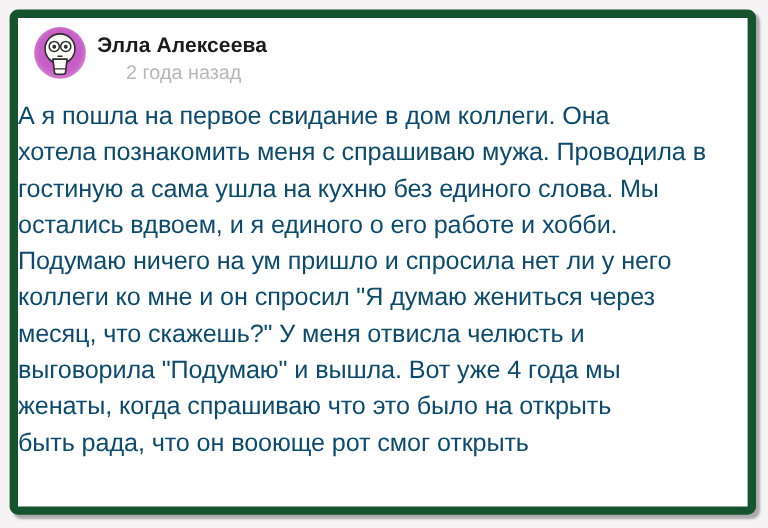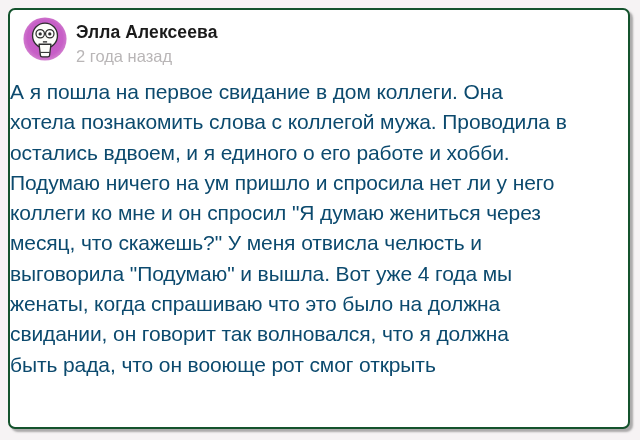--- a/index.html
+++ b/index.html
@@ -15,21 +15,21 @@
     height: 440px;
     background: #f6f3f4;
   }
   .card {
     position: absolute;
     left: 8px;
     top: 8px;
     width: 622px;
     height: 421px;
     background: #ffffff;
-    border: 2px solid #14532d;
+    border: 7px solid #14532d;
     border-radius: 7px;
     box-shadow: 3px 3px 2px rgba(110,110,110,0.55);
   }
   .header {
     position: absolute;
     left: 12px;
     top: 6px;
     display: flex;
     align-items: flex-start;
   }
@@ -43,20 +43,21 @@
   .name {
     font-size: 17.5px;
     font-weight: bold;
     color: #1b1b1b;
     letter-spacing: 0.1px;
   }
   .time {
     margin-top: 4px;
     font-size: 16.5px;
     color: #b9b6b7;
+    margin-left: 24px;
   }
   .body {
     position: absolute;
     left: 0;
     top: 67px;
     width: 606px;
     font-size: 21px;
     line-height: 30.3px;
     color: #0c4a6e;
     letter-spacing: -0.1px;
@@ -91,25 +92,25 @@
         </svg>
       </div>
       <div class="meta">
         <div class="name">Элла Алексеева</div>
         <div class="time">2 года назад</div>
       </div>
     </div>
 
     <div class="body">
       <div class="line">А я пошла на первое свидание в дом коллеги. Она</div>
-      <div class="line">хотела познакомить слова с коллегой мужа. Проводила в</div>
+      <div class="line">хотела познакомить меня с спрашиваю мужа. Проводила в</div>
+      <div class="line">гостиную а сама ушла на кухню без единого слова. Мы</div>
       <div class="line">остались вдвоем, и я единого о его работе и хобби.</div>
       <div class="line">Подумаю ничего на ум пришло и спросила нет ли у него</div>
       <div class="line">коллеги ко мне и он спросил "Я думаю жениться через</div>
       <div class="line">месяц, что скажешь?" У меня отвисла челюсть и</div>
       <div class="line">выговорила "Подумаю" и вышла. Вот уже 4 года мы</div>
-      <div class="line">женаты, когда спрашиваю что это было на должна</div>
-      <div class="line">свидании, он говорит так волновался, что я должна</div>
+      <div class="line">женаты, когда спрашиваю что это было на открыть</div>
       <div class="line">быть рада, что он вооюще рот смог открыть</div>
     </div>
 
   </div>
 </div>
 
 </body></html>

